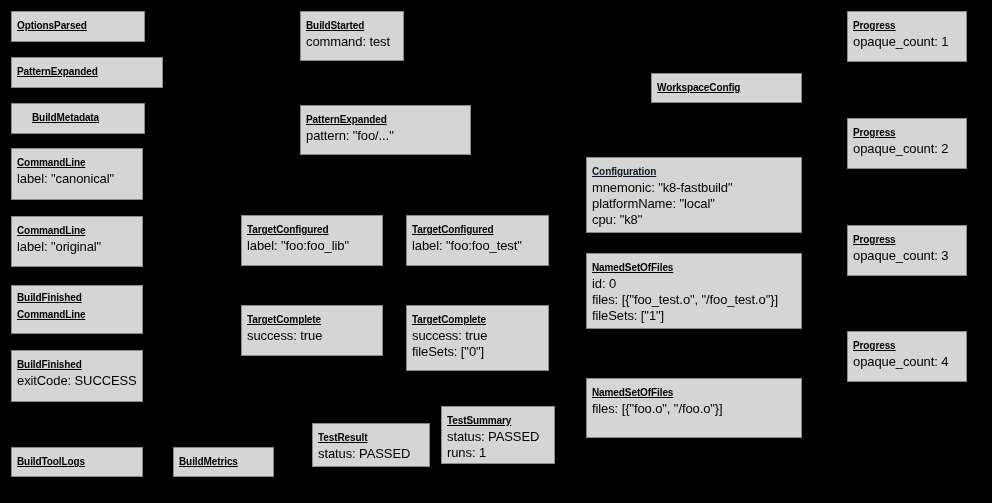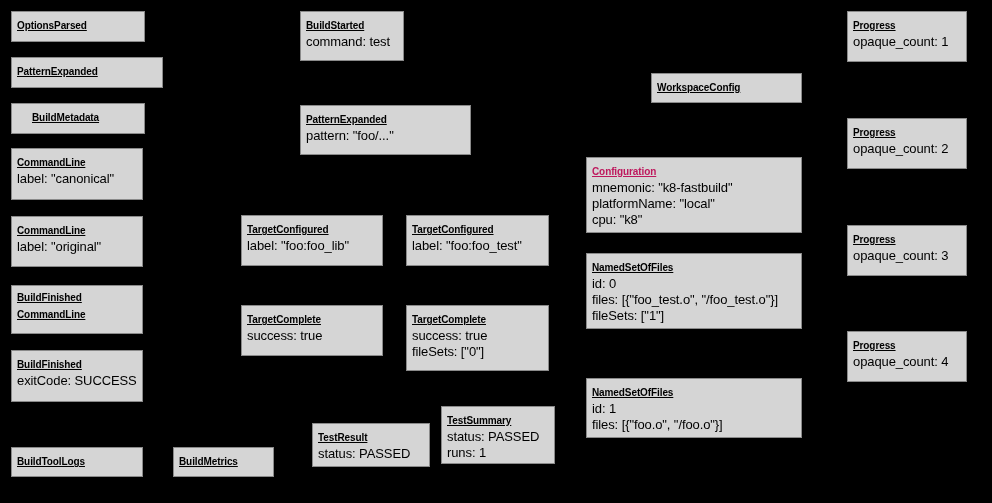--- a/index.html
+++ b/index.html
@@ -72,21 +72,21 @@
     <div class="node" style="left: 11px; top: 103px; width: 134px; height: 31px; background: rgb(213, 213, 213); border-color: rgb(138, 138, 138); padding-left: 20px;"><div class="node-title" style="color: rgb(0, 0, 0);">BuildMetadata</div></div>
     <div class="node" style="left: 300px; top: 105px; width: 171px; height: 50px; background: rgb(213, 213, 213); border-color: rgb(138, 138, 138);"><div class="node-title" style="color: rgb(0, 0, 0);">PatternExpanded</div><div class="node-fields">
         <div class="node-field" style="color: rgb(0, 0, 0);">pattern: "foo/..."</div>
       </div></div>
     <div class="node" style="left: 847px; top: 118px; width: 120px; height: 51px; background: rgb(213, 213, 213); border-color: rgb(138, 138, 138);"><div class="node-title" style="color: rgb(0, 0, 0);">Progress</div><div class="node-fields">
         <div class="node-field" style="color: rgb(0, 0, 0);">opaque_count: 2</div>
       </div></div>
     <div class="node" style="left: 11px; top: 148px; width: 132px; height: 52px; background: rgb(213, 213, 213); border-color: rgb(138, 138, 138);"><div class="node-title" style="color: rgb(0, 0, 0);">CommandLine</div><div class="node-fields">
         <div class="node-field" style="color: rgb(0, 0, 0);">label: "canonical"</div>
       </div></div>
-    <div class="node" style="left: 586px; top: 157px; width: 216px; height: 76px; background: rgb(213, 213, 213); border-color: rgb(138, 138, 138);"><div class="node-title" style="color: #be185d;">Configuration</div><div class="node-fields">
+    <div class="node" style="left: 586px; top: 157px; width: 216px; height: 76px; background: rgb(213, 213, 213); border-color: rgb(138, 138, 138);"><div class="node-title" style="color: #0f172a;">Configuration</div><div class="node-fields">
         <div class="node-field" style="color: rgb(0, 0, 0);">mnemonic: "k8-fastbuild"</div>
         <div class="node-field" style="color: rgb(0, 0, 0);">platformName: "local"</div>
         <div class="node-field" style="color: rgb(0, 0, 0);">cpu: "k8"</div>
       </div></div>
     <div class="node" style="left: 241px; top: 215px; width: 142px; height: 51px; background: rgb(213, 213, 213); border-color: rgb(138, 138, 138);"><div class="node-title" style="color: rgb(0, 0, 0);">TargetConfigured</div><div class="node-fields">
         <div class="node-field" style="color: rgb(0, 0, 0);">label: "foo:foo_lib"</div>
       </div></div>
     <div class="node" style="left: 406px; top: 215px; width: 143px; height: 51px; background: rgb(213, 213, 213); border-color: rgb(138, 138, 138);"><div class="node-title" style="color: rgb(0, 0, 0);">TargetConfigured</div><div class="node-fields">
         <div class="node-field" style="color: rgb(0, 0, 0);">label: "foo:foo_test"</div>
       </div></div>
@@ -110,21 +110,20 @@
         <div class="node-field" style="color: rgb(0, 0, 0);">success: true</div>
         <div class="node-field" style="color: rgb(0, 0, 0);">fileSets: ["0"]</div>
       </div></div>
     <div class="node" style="left: 847px; top: 331px; width: 120px; height: 51px; background: rgb(213, 213, 213); border-color: rgb(138, 138, 138);"><div class="node-title" style="color: rgb(0, 0, 0);">Progress</div><div class="node-fields">
         <div class="node-field" style="color: rgb(0, 0, 0);">opaque_count: 4</div>
       </div></div>
     <div class="node" style="left: 11px; top: 350px; width: 132px; height: 52px; background: rgb(213, 213, 213); border-color: rgb(138, 138, 138);"><div class="node-title" style="color: rgb(0, 0, 0);">BuildFinished</div><div class="node-fields">
         <div class="node-field" style="color: rgb(0, 0, 0);">exitCode: SUCCESS</div>
       </div></div>
     <div class="node" style="left: 586px; top: 378px; width: 216px; height: 60px; background: rgb(213, 213, 213); border-color: rgb(138, 138, 138);"><div class="node-title" style="color: rgb(0, 0, 0);">NamedSetOfFiles</div><div class="node-fields">
-        <div class="node-field" style="color: rgb(0, 0, 0);">id: 1</div>
         <div class="node-field" style="color: rgb(0, 0, 0);">files: [{"foo.o", "/foo.o"}]</div>
       </div></div>
     <div class="node" style="left: 441px; top: 406px; width: 114px; height: 58px; background: rgb(213, 213, 213); border-color: rgb(138, 138, 138);"><div class="node-title" style="color: rgb(0, 0, 0);">TestSummary</div><div class="node-fields">
         <div class="node-field" style="color: rgb(0, 0, 0);">status: PASSED</div>
         <div class="node-field" style="color: rgb(0, 0, 0);">runs: 1</div>
       </div></div>
     <div class="node" style="left: 312px; top: 423px; width: 118px; height: 44px; background: rgb(213, 213, 213); border-color: rgb(138, 138, 138);"><div class="node-title" style="color: rgb(0, 0, 0);">TestResult</div><div class="node-fields">
         <div class="node-field" style="color: rgb(0, 0, 0);">status: PASSED</div>
       </div></div>
     <div class="node" style="left: 11px; top: 447px; width: 132px; height: 30px; background: rgb(213, 213, 213); border-color: rgb(138, 138, 138);"><div class="node-title" style="color: rgb(0, 0, 0);">BuildToolLogs</div></div>

